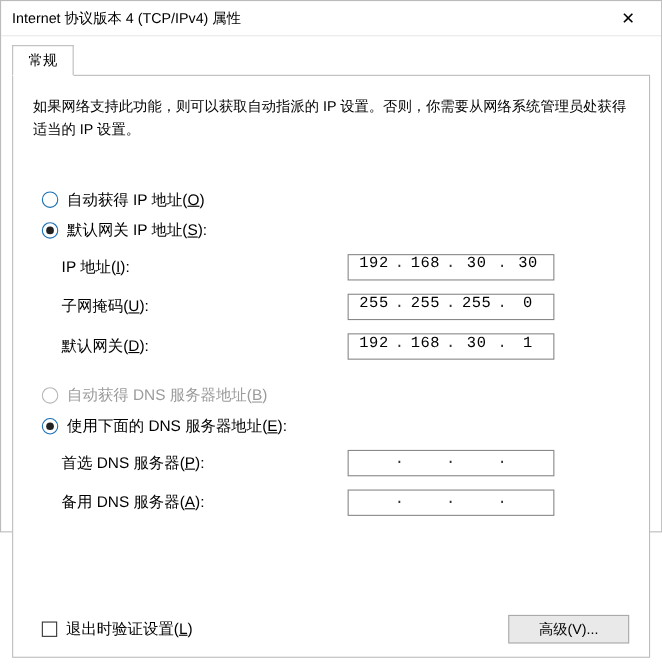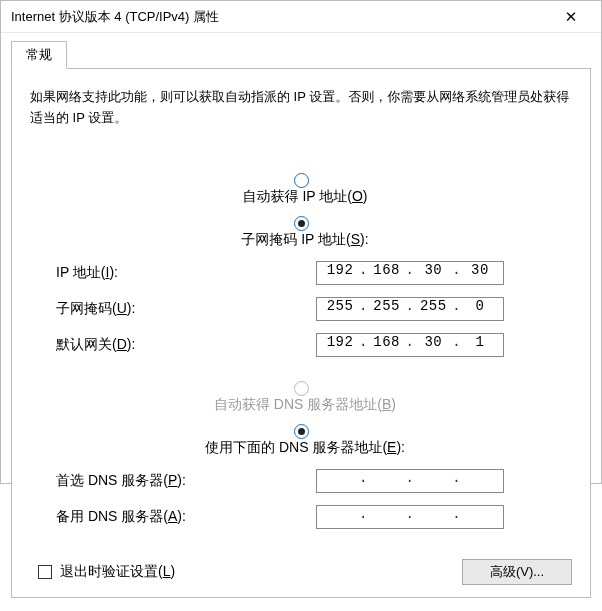--- a/index.html
+++ b/index.html
@@ -66,21 +66,20 @@
   .description {
     font-size: 13px;
     line-height: 1.6;
     margin-bottom: 44px;
   }
   .radio-row {
     display: flex;
     align-items: center;
     margin: 8px 0 10px 8px;
     font-size: 14px;
-    flex-direction: column;
   }
   .radio-row.disabled { color: #9b9b9b; }
   .radio {
     width: 15px; height: 15px;
     border: 1px solid #1a6fb3;
     border-radius: 50%;
     margin-right: 8px;
     display: inline-flex;
     align-items: center; justify-content: center;
     background: #fff;
@@ -193,21 +192,21 @@
 
       <div class="radio-row">
         <span class="radio"></span>
         <span>
           <span>自动获得 IP 地址(</span><span class="hotkey">O</span><span>)</span>
         </span>
       </div>
       <div class="radio-row">
         <span class="radio checked"></span>
         <span>
-          <span>子网掩码 IP 地址(</span><span class="hotkey">S</span><span>):</span>
+          <span>默认网关 IP 地址(</span><span class="hotkey">S</span><span>):</span>
         </span>
       </div>
 
       <div class="field-group">
         <div class="field-row">
           <div class="field-label">
             <span>IP 地址(</span><span class="hotkey">I</span><span>):</span>
           </div>
           <div class="ipbox">
             <span class="oct">192</span>

